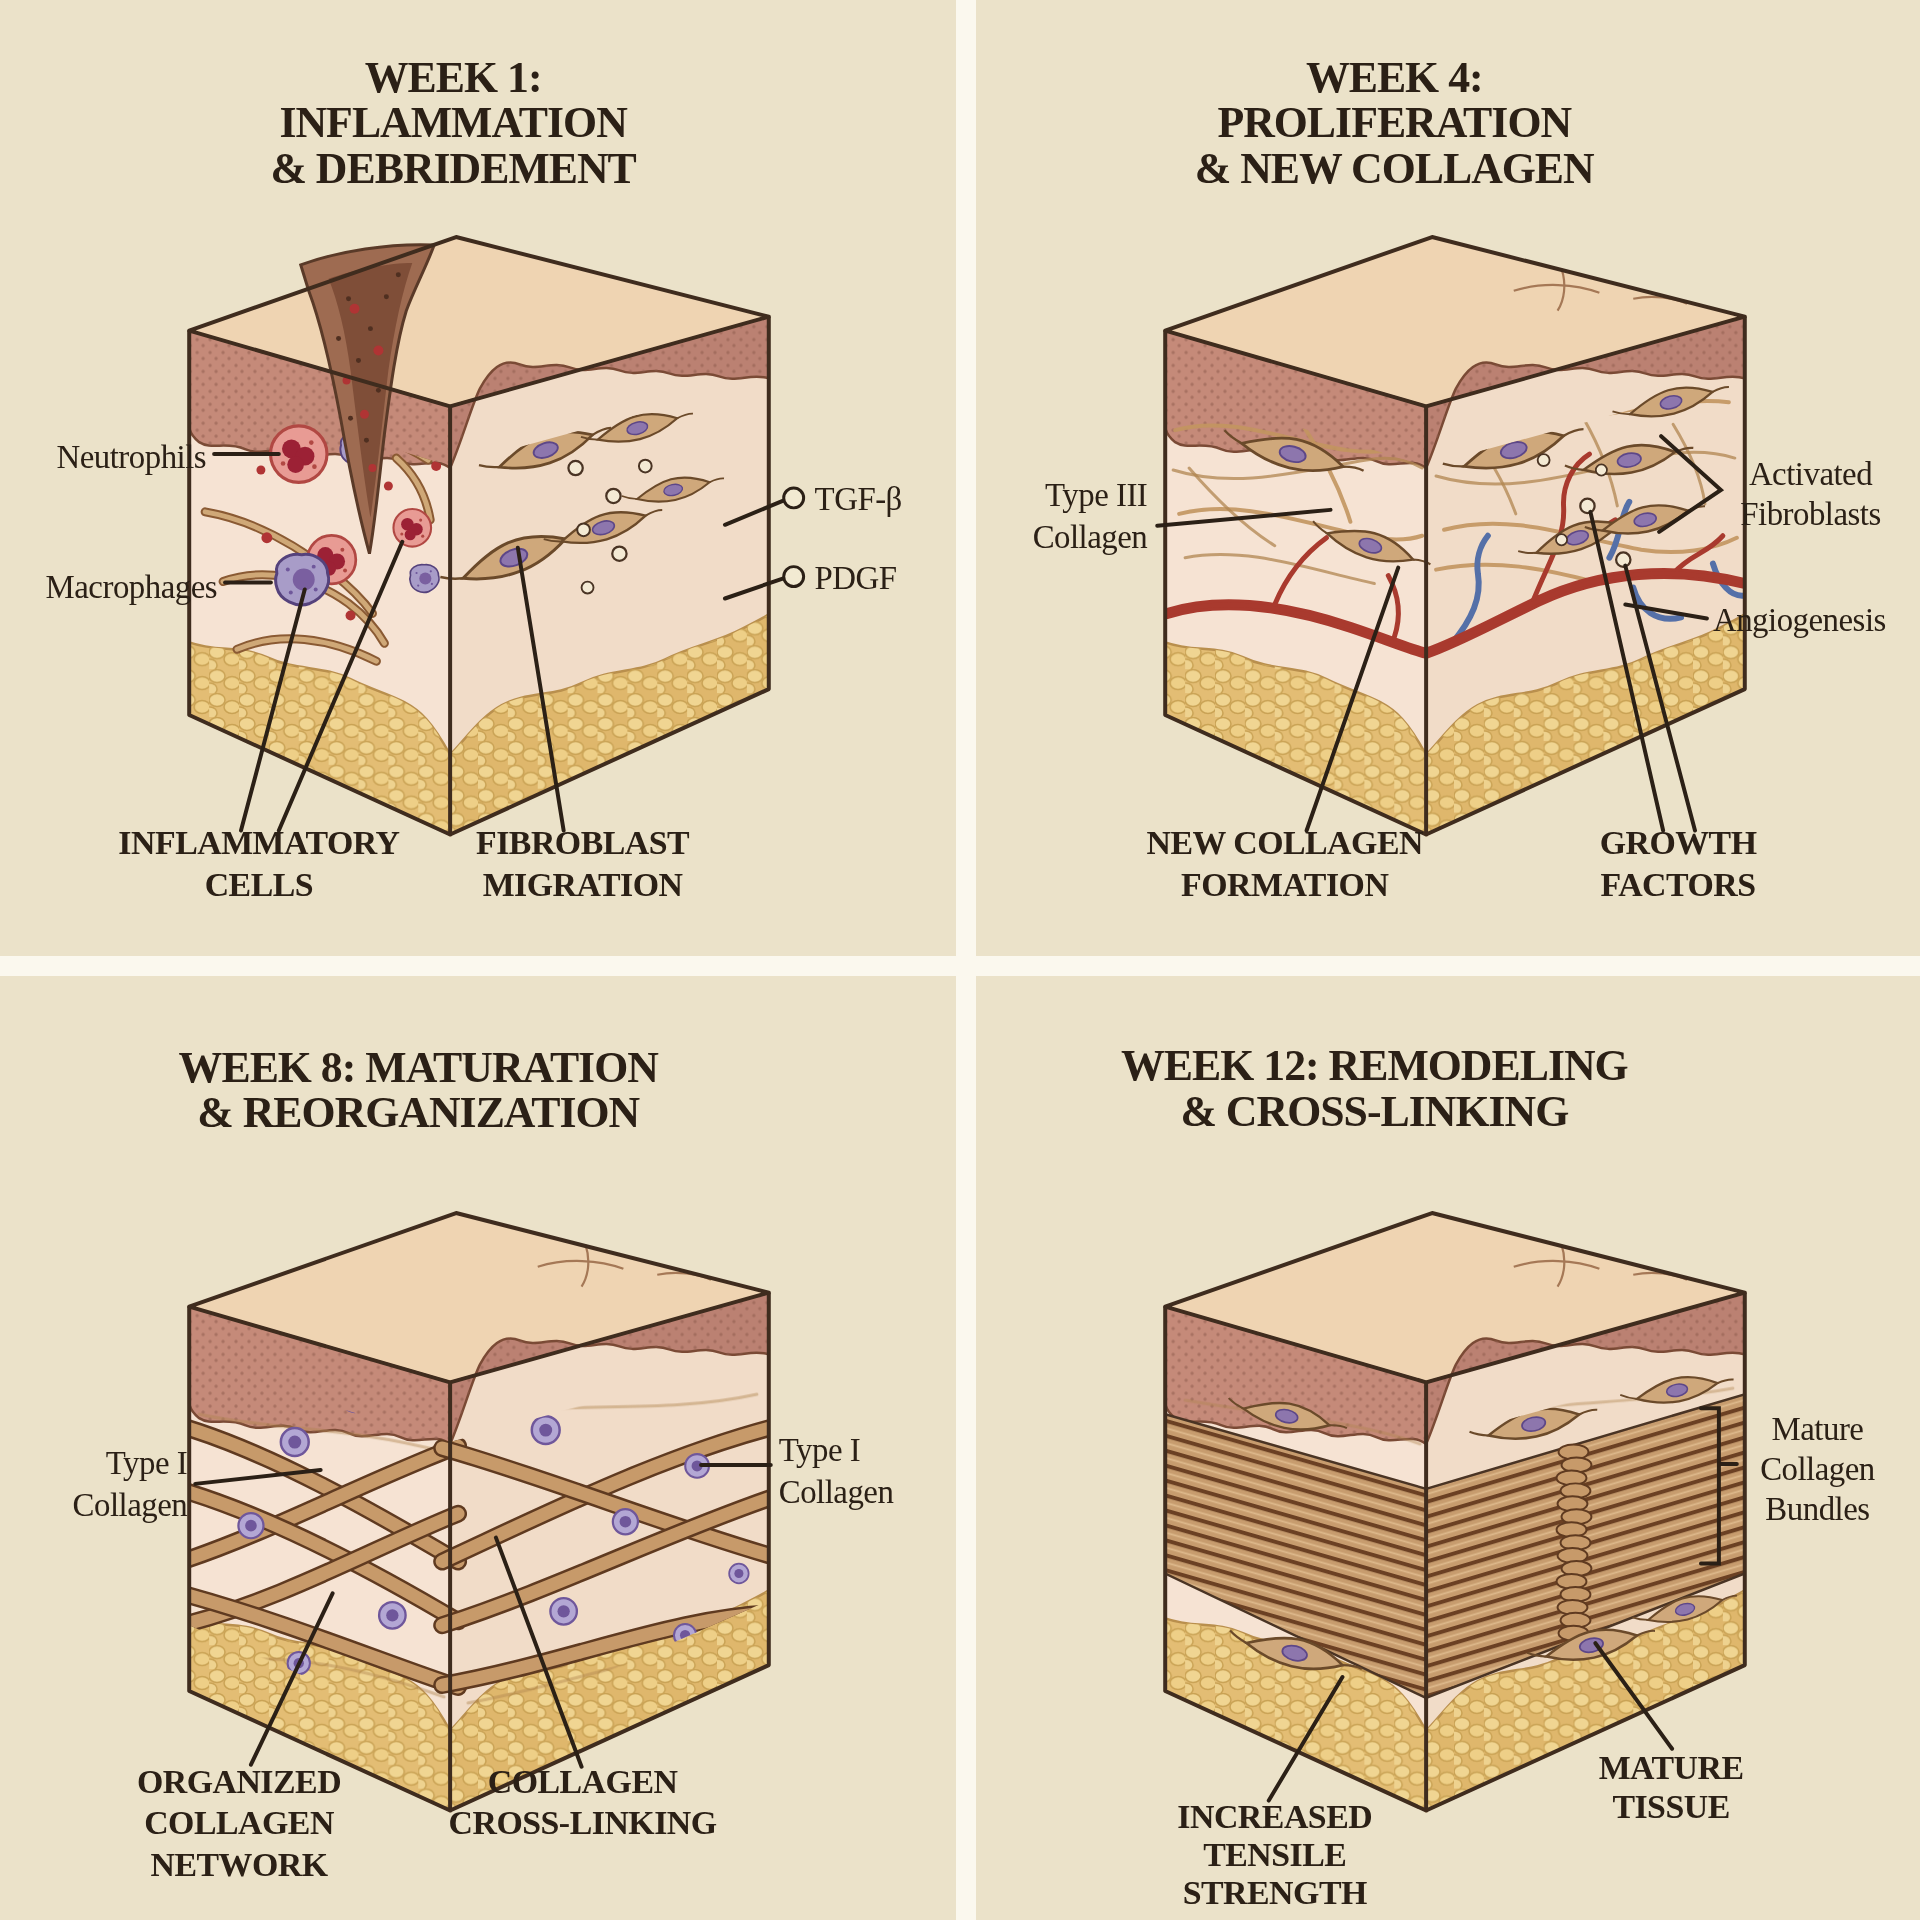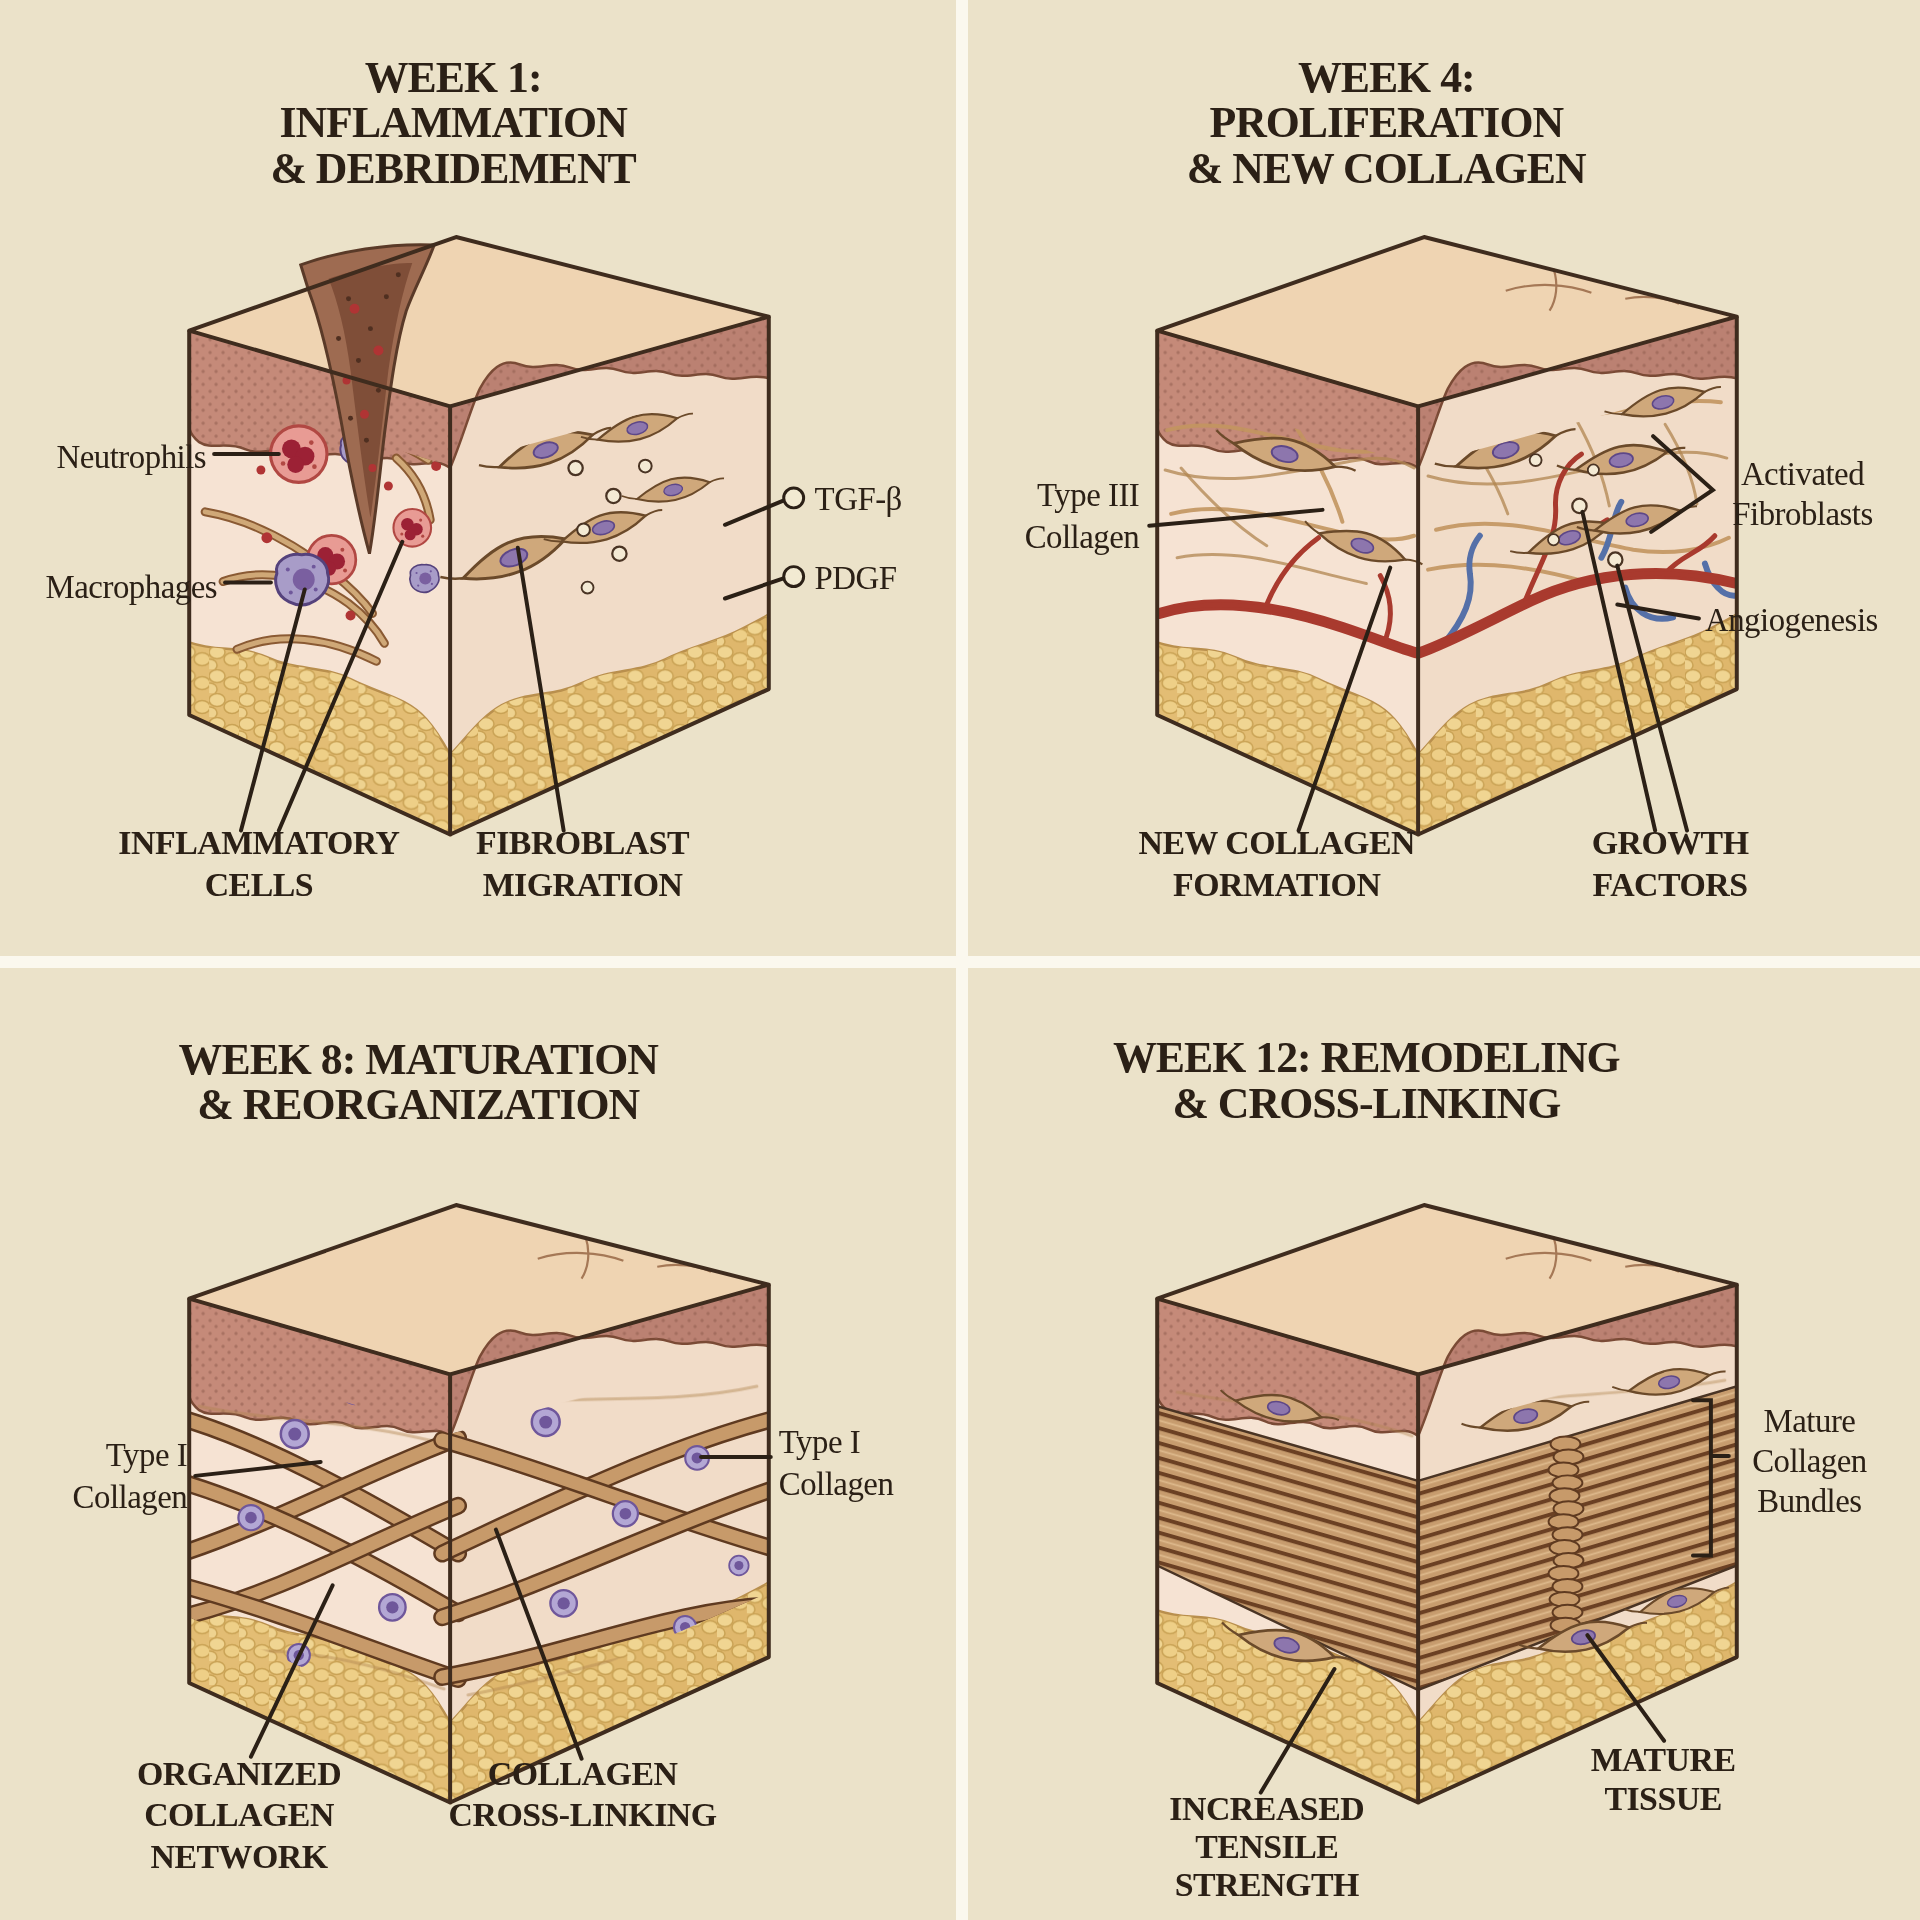--- a/index.html
+++ b/index.html
@@ -1,16 +1,16 @@
 <!DOCTYPE html>
 <html><head>
 <meta charset="utf-8">
 <style>
   html,body{margin:0;padding:0;background:#ebe2c9;}
-  .figure{width:1920px;height:1920px;display:grid;grid-template-columns:956px 956px;grid-template-rows:956px 956px;gap:12px;background:#fbf8ee;}
+  .figure{width:1920px;height:1920px;display:grid;grid-template-columns:956px 956px;grid-template-rows:956px 956px;gap:20px;background:#fbf8ee;}
   .panel{background:#ebe2c9;position:relative;overflow:hidden;}
   .panel svg{display:block;width:956px;height:956px;}
   text{fill:#2b2016;font-family:"Liberation Serif","DejaVu Serif",serif;}
   .tt{font-size:44px;font-weight:bold;letter-spacing:-1px;}
   .tc{font-size:34px;font-weight:bold;letter-spacing:-0.5px;}
   .ts{font-size:33px;letter-spacing:-0.5px;}
   .pl{stroke:#2b2016;stroke-width:4;fill:none;stroke-linecap:round;}
   .mk{fill:#f2ead2;stroke:#2b2016;stroke-width:3;}
   .fib{stroke:#c2955f;stroke-width:4;fill:none;opacity:0.9;stroke-linecap:round;}
   .fib2{stroke:#b08550;stroke-width:3;fill:none;opacity:0.75;stroke-linecap:round;}

